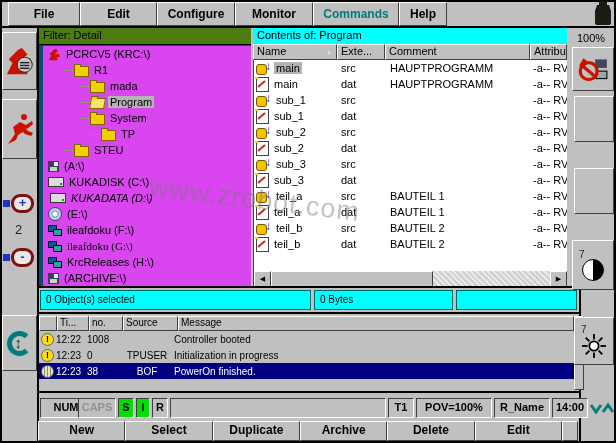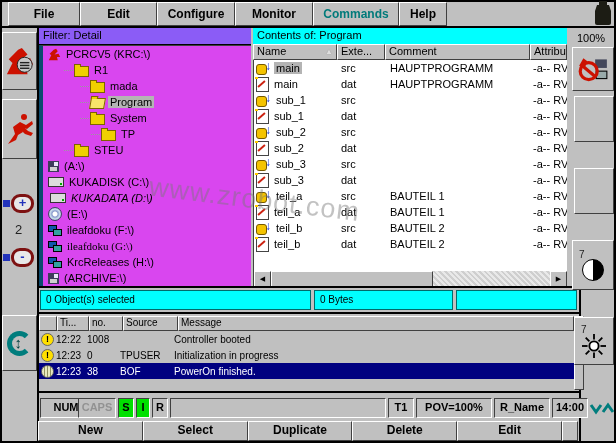--- a/index.html
+++ b/index.html
@@ -20,21 +20,21 @@
   .statkey{position:absolute;left:3px;width:31px;height:22px;display:flex;align-items:center;gap:1px;}
   .statkey .sq{width:7px;height:7px;background:#2233bb;}
   .statkey .oval{flex:1;height:13px;border:3px solid #7d1111;border-radius:9px;background:#e8e8e8;
     color:#2233bb;font-weight:bold;font-size:13px;line-height:11px;text-align:center;}
   #rail-num{position:absolute;left:0;top:222px;width:37px;text-align:center;font-size:13px;color:#222;}
   .clampwrap{position:relative;width:26px;height:26px;}
   .cl{position:absolute;left:0;top:1px;width:15px;height:15px;border:5px solid #007d7d;border-radius:50%;border-right-color:transparent;}
   .clar{position:absolute;left:8px;top:4px;font-weight:bold;font-size:15px;color:#003f3f;}
   
   #tree-panel{position:absolute;left:39px;top:28px;width:212px;height:258px;}
-  .panel-head{height:15px;font-size:11px;color:#000;padding:1px 0 0 4px;border-bottom:1px solid #000;background:#8b5cf6;white-space:nowrap;overflow:hidden;}
+  .panel-head{height:15px;font-size:11px;color:#000;padding:1px 0 0 4px;border-bottom:1px solid #000;background:#4d7c0f;white-space:nowrap;overflow:hidden;}
   .panel-head.cyan{background:#00ffff;}
   #tree-body{position:absolute;left:0;top:17px;right:0;bottom:0;background:#d946ef;overflow:hidden;
     border-top:1px solid #404040;border-left:4px solid #0c4a6e;}
   .tree-item{height:16px;display:flex;align-items:center;font-size:11px;color:#000;white-space:nowrap;}
   .tree-item .lbl{padding:0 2px;margin-left:3px;}
   .tree-item.sel .lbl{background:#b4b4b4;}
   .tree-item .dots{border-top:1px dotted #9a9a9a;width:9px;margin-right:1px;}
   
   #file-panel{position:absolute;left:253px;top:28px;width:314px;height:258px;}
   #file-cols{position:absolute;left:0;top:16px;width:314px;height:16px;display:flex;}
@@ -59,21 +59,21 @@
   .selseg{position:absolute;top:290px;height:20px;background:#00ffff;border:1px solid #006a6a;
     font-size:10px;color:#000;padding-top:3px;padding-left:5px;box-sizing:border-box;}
   
   #log{position:absolute;left:39px;top:316px;width:535px;height:72px;font-size:10px;}
   #log-head{display:flex;height:15px;}
   .lcol{height:13px;padding:0 2px;font-size:10px;white-space:nowrap;overflow:hidden;
     border-top:1px solid #fff;border-left:1px solid #fff;border-right:1px solid #404040;border-bottom:1px solid #404040;background:#c0c0c0;}
   .lrow{height:16px;display:flex;align-items:center;color:#000;white-space:nowrap;}
   .lrow.sel{background:#000080;color:#fff;}
   .lc0{width:17px;display:flex;justify-content:center;}
-  .lc1{width:31px;}.lc2{width:33px;}.lc3{width:54px;}.lc4{flex:1;overflow:hidden;}
+  .lc1{width:31px;}.lc2{width:33px;}.lc3{width:54px;text-align:center;}.lc4{flex:1;overflow:hidden;}
   #log-strip{position:absolute;left:574px;top:316px;width:8px;height:72px;}
   
   .stbox{position:absolute;top:398px;height:20px;box-sizing:border-box;font-size:11px;font-weight:bold;
     text-align:center;line-height:17px;color:#000;
     border-top:1px solid #404040;border-left:1px solid #404040;border-right:1px solid #fff;border-bottom:1px solid #fff;background:#c0c0c0;}
   .stbox.dis{color:#929292;}
   .stbox.grn{background:#00e000;}
   
   #softkeys{position:absolute;left:38px;top:421px;width:540px;height:20px;display:flex;}
   .softkey{flex:1;height:18px;font-size:12px;font-weight:bold;text-align:center;line-height:17px;color:#000;
@@ -527,20 +527,21 @@
     <svg width="26" height="16" viewBox="0 0 26 16">
         <polyline points="2,4 7,11 12,4" fill="none" stroke="#007d7d" stroke-width="3"></polyline>
         <polyline points="14,11 19,4 24,11" fill="none" stroke="#007d7d" stroke-width="3"></polyline>
       </svg>
   </div>
 
   <div id="softkeys">
       <div class="softkey">New</div>
       <div class="softkey">Select</div>
       <div class="softkey">Duplicate</div>
+      <div class="softkey">Archive</div>
       <div class="softkey">Delete</div>
       <div class="softkey">Edit</div>
       <div class="softkey empty"></div>
     </div>
 
   <div id="ovr-label">100%</div>
   <div class="rbtn raised" style="left:572px;top:47px;width:40px;height:42px;">
     <span class="icw">
       <svg width="32" height="28" viewBox="0 0 30 26">
           <path d="M2 10 L6 3 L10 6 L7 12 Z" fill="#cc1100"></path>

